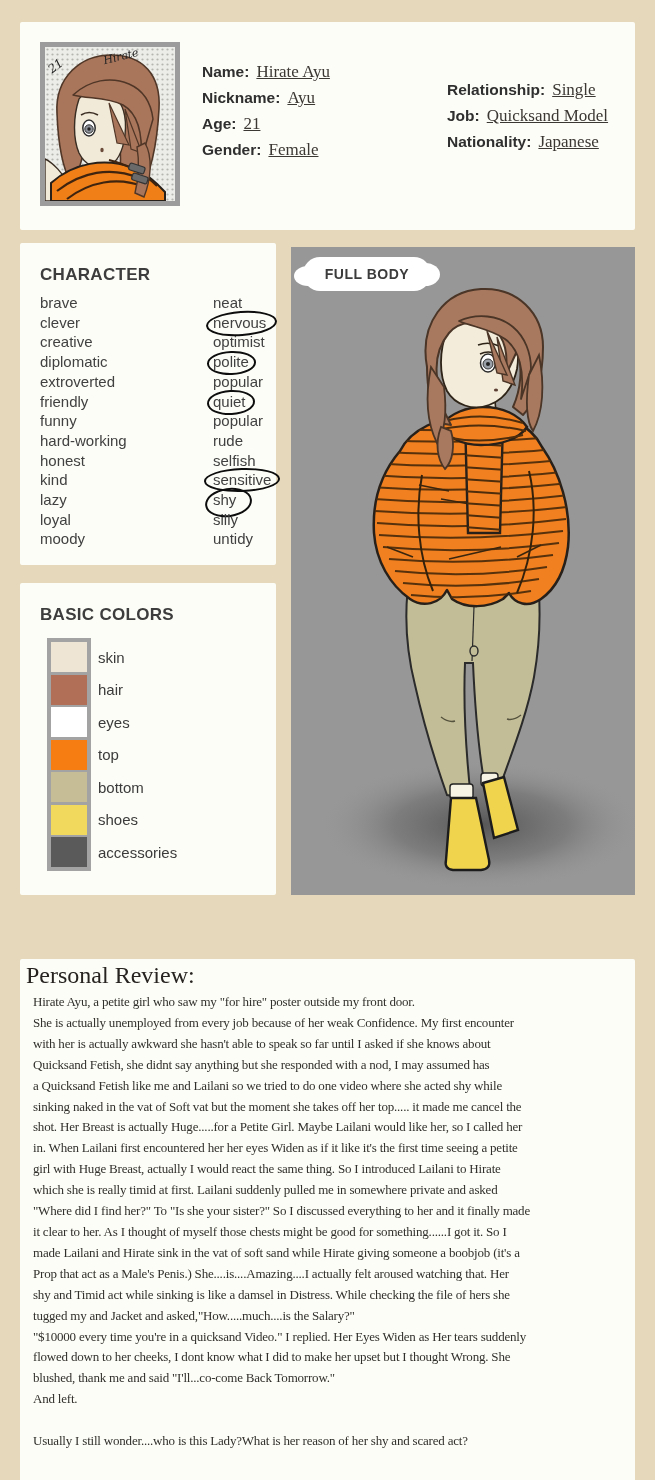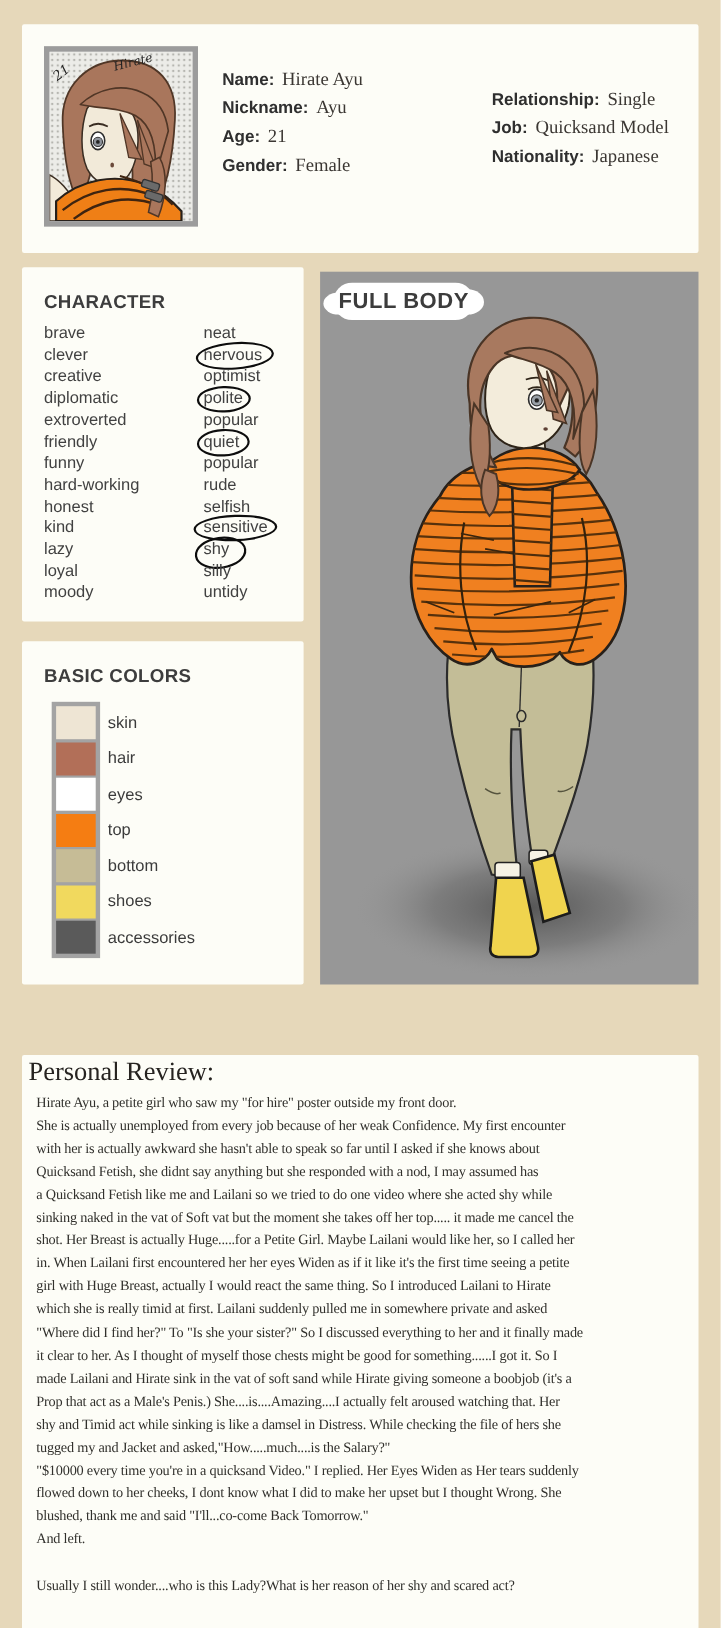--- a/index.html
+++ b/index.html
@@ -14,27 +14,27 @@
   .portrait-frame svg{display:block;}
   .hw{position:absolute;font-family:"DejaVu Serif",serif;font-style:italic;color:#222;}
   .hw-name{left:58px;top:3px;font-size:11px;transform:rotate(-14deg);}
   .hw-age{left:3px;top:12px;font-size:12px;transform:rotate(-38deg);}
 
   .fields{position:absolute;}
   .fields-left{left:182px;top:40px;}
   .fields-right{left:427px;top:58px;}
   .field{margin-bottom:6px;white-space:nowrap;}
   .flabel{font-weight:bold;font-size:15.5px;color:#2f2f2f;}
-  .fvalue{font-family:"Liberation Serif",serif;font-size:17px;color:#3b3733;margin-left:7px;}
+  .fvalue{font-family:"Liberation Serif",serif;font-size:17px;color:#3b3733;margin-left:7px;text-decoration:underline;}
 
   
   .character-panel{left:20px;top:243px;width:256px;height:322px;}
   .panel-title{position:absolute;left:20px;top:22px;font-size:17px;font-weight:700;
     color:#3d3d3d;letter-spacing:.3px;}
-  .traits-cols{position:absolute;left:20px;top:50px;display:flex;}
+  .traits-cols{position:absolute;left:20px;top:50px;display:flex;gap:28px;}
   .traits{list-style:none;margin:0;padding:0;}
   .traits li{position:relative;width:max-content;font-size:15px;line-height:19.7px;color:#414141;}
   .traits-l{width:145px;}
   .ring{display:none;}
   .ring.on{display:block;position:absolute;inset:-2px -9px;border:2.5px solid #0d0d0d;
     border-radius:50%;transform:rotate(-2deg);pointer-events:none;}
   .traits-r li:nth-child(2)  .ring.on{inset:-2px -11px -3px -7px;transform:rotate(-4deg);}
   .traits-r li:nth-child(4)  .ring.on{inset:-1px -7px -3px -6px;transform:rotate(-2deg);}
   .traits-r li:nth-child(6)  .ring.on{inset:-2px -9px -3px -6px;transform:rotate(-3deg);}
   .traits-r li:nth-child(10) .ring.on{inset:-2px -9px;transform:rotate(-2deg);}
@@ -42,21 +42,21 @@
 
   
   .fullbody-panel{position:absolute;left:291px;top:247px;width:344px;height:648px;background:#979797;}
   .fb-cloud{position:absolute;left:12px;top:10px;width:128px;height:34px;background:#fff;
     border-radius:17px;z-index:2;}
   .fb-cloud::before{content:"";position:absolute;left:-9px;top:9px;width:28px;height:20px;
     background:#fff;border-radius:50%;}
   .fb-cloud::after{content:"";position:absolute;right:-9px;top:6px;width:30px;height:23px;
     background:#fff;border-radius:50%;}
   .fb-cloud span{position:relative;display:block;text-align:center;line-height:34px;
-    font-size:20px;font-weight:600;color:#3c3c3c;letter-spacing:.5px;z-index:3;}
+    font-size:14px;font-weight:600;color:#3c3c3c;letter-spacing:.5px;z-index:3;}
   .fb-art{position:absolute;left:0;top:0;}
 
   
   .colors-panel{left:20px;top:583px;width:256px;height:312px;}
   .swatch-frame{position:absolute;left:27px;top:55px;width:36px;padding:4px;background:#a3a3a3;
     display:flex;flex-direction:column;gap:2.5px;}
   .swatch{width:36px;height:30px;}
   .swatch-labels{position:absolute;left:78px;top:55px;padding:4px 0;display:flex;
     flex-direction:column;gap:2.5px;}
   .swatch-labels div{height:30px;display:flex;align-items:center;font-size:15px;color:#3b3b3b;}

